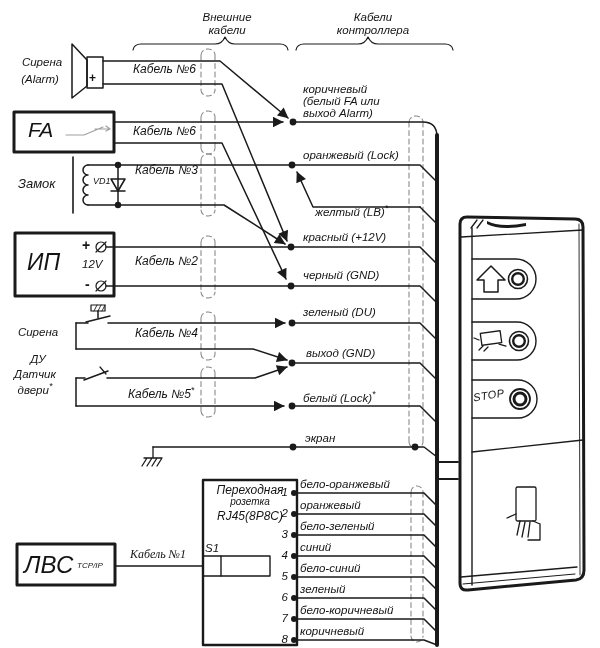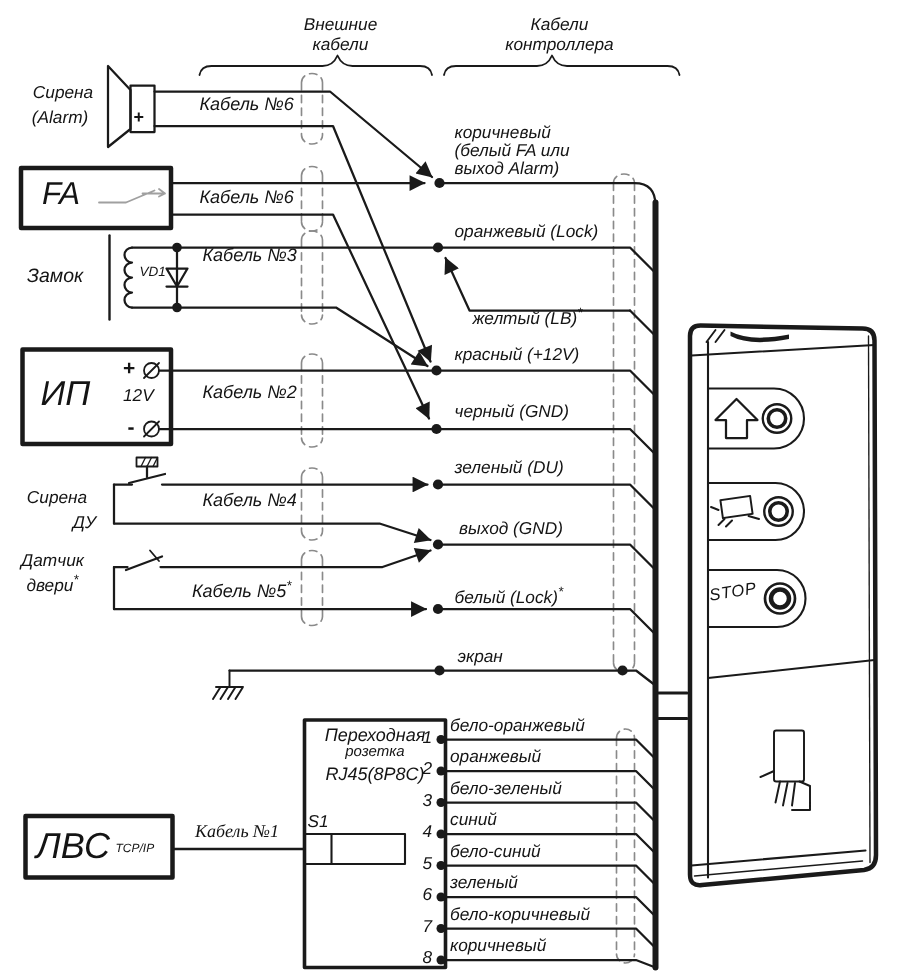--- a/index.html
+++ b/index.html
@@ -209,21 +209,21 @@
 
 <div class="lbl" style="left:18px;top:177px;font-size:13px;">Замок</div>
 <div class="lbl" style="left:93px;top:177px;font-size:9px;">VD1</div>
 
 <div class="lbl" style="left:27px;top:250px;font-size:23px;">ИП</div>
 <div class="lbl" style="left:82px;top:258px;">12V</div>
 <div class="lbl" style="left:82px;top:238px;font-size:14px;font-weight:bold;font-style:normal;">+</div>
 <div class="lbl" style="left:85px;top:277px;font-size:14px;font-weight:bold;font-style:normal;">-</div>
 
 <div class="lbl ctr" style="left:12px;top:326px;width:52px;">Сирена</div>
-<div class="lbl ctr" style="left:12px;top:343px;width:52px;text-align:right;">ДУ</div>
+<div class="lbl ctr" style="left:12px;top:353px;width:52px;">ДУ</div>
 
 <div class="lbl ctr" style="left:8px;top:368px;width:54px;">Датчик</div>
 <div class="lbl ctr" style="left:8px;top:382px;width:54px;"><span>двери</span><sup>*</sup></div>
 
 <div class="lbl" style="left:24px;top:552px;font-size:24px;">ЛВС</div>
 <div class="lbl" style="left:77px;top:562px;font-size:8px;">TCP/IP</div>
 
 <div class="lbl" style="left:133px;top:63px;font-size:12px;">Кабель №6</div>
 <div class="lbl" style="left:133px;top:125px;font-size:12px;">Кабель №6</div>
 <div class="lbl" style="left:135px;top:164px;font-size:12px;">Кабель №3</div>

